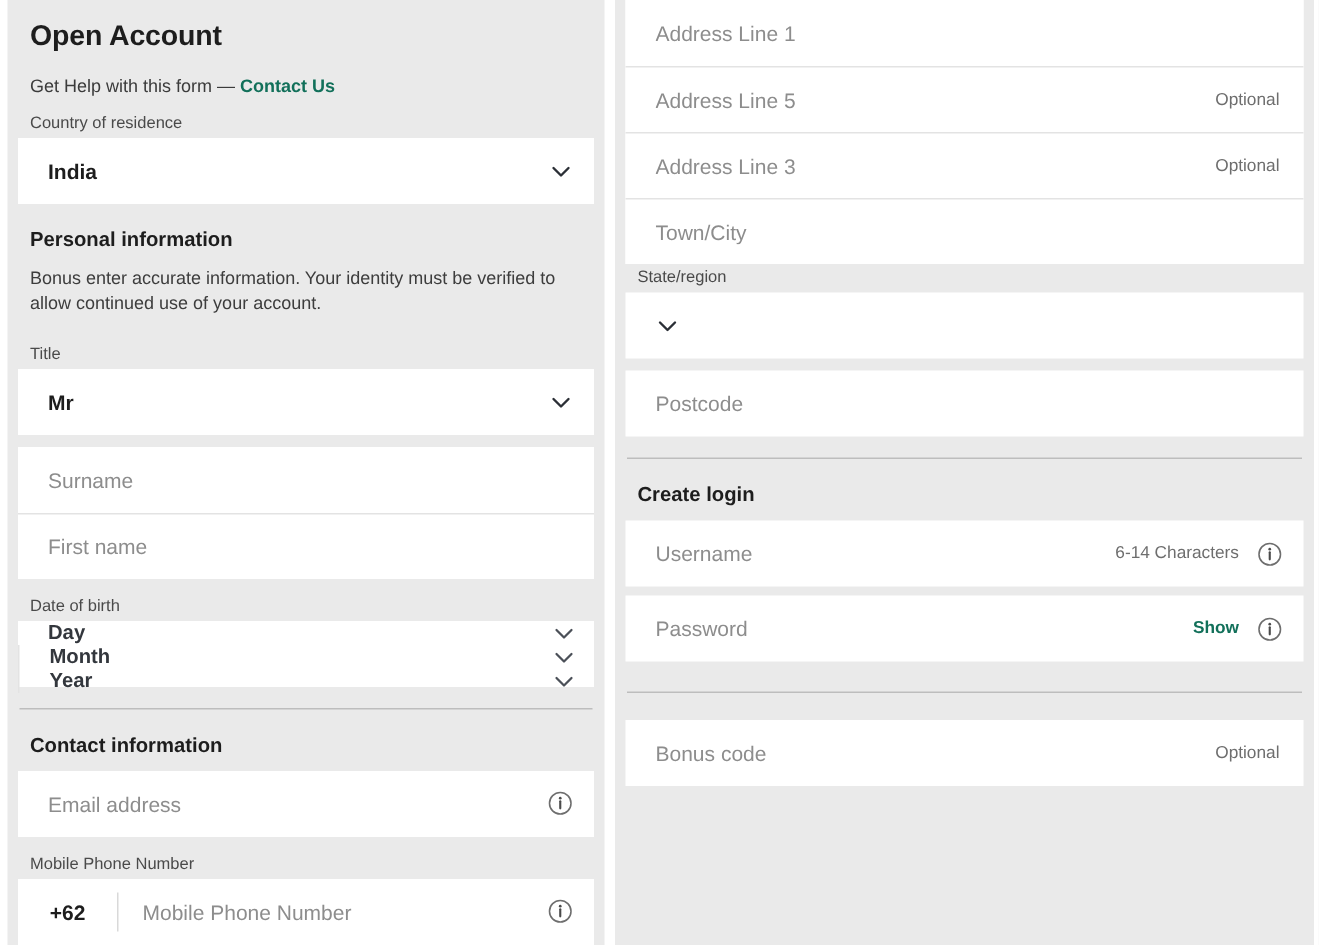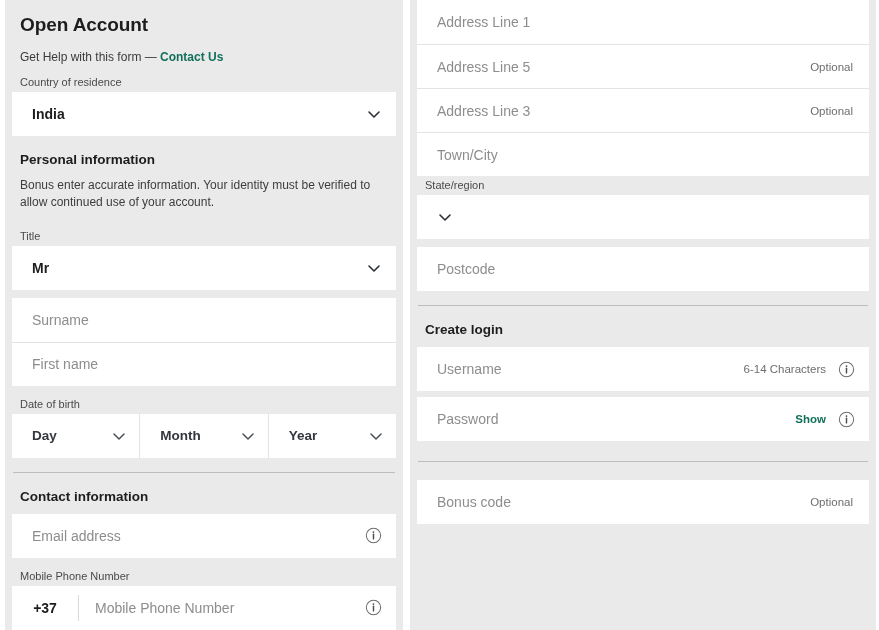--- a/index.html
+++ b/index.html
@@ -140,20 +140,21 @@
     color: #1d1d1d;
     flex: 1;
   }
 
   
   .dob {
     background: #ffffff;
     height: 44px;
     display: flex;
     align-items: stretch;
+    flex-direction: column;
   }
   .dob .seg {
     flex: 1;
     display: flex;
     align-items: center;
     padding: 0 12px 0 20px;
   }
   .dob .seg + .seg { border-left: 1px solid #e3e3e3; }
   .dob .seg .val {
     font-size: 13.5px;
@@ -288,21 +289,21 @@
           <circle cx="9" cy="9" r="7.6" fill="none" stroke="#6e6e6e" stroke-width="1.1"></circle>
           <circle cx="9" cy="5.4" r="0.95" fill="#4a4a4a"></circle>
           <path d="M9 7.6 L9 12.6" stroke="#4a4a4a" stroke-width="1.5" stroke-linecap="round"></path>
         </svg>
       </span>
     </div>
 
     <div class="field-label">Mobile Phone Number</div>
 
     <div class="phone">
-      <span class="cc">+37</span>
+      <span class="cc">+62</span>
       <span class="sep"></span>
       <span class="ph">Mobile Phone Number</span>
       <span class="info">
         <svg viewBox="0 0 18 18" width="17" height="17">
           <circle cx="9" cy="9" r="7.6" fill="none" stroke="#6e6e6e" stroke-width="1.1"></circle>
           <circle cx="9" cy="5.4" r="0.95" fill="#4a4a4a"></circle>
           <path d="M9 7.6 L9 12.6" stroke="#4a4a4a" stroke-width="1.5" stroke-linecap="round"></path>
         </svg>
       </span>
     </div>

